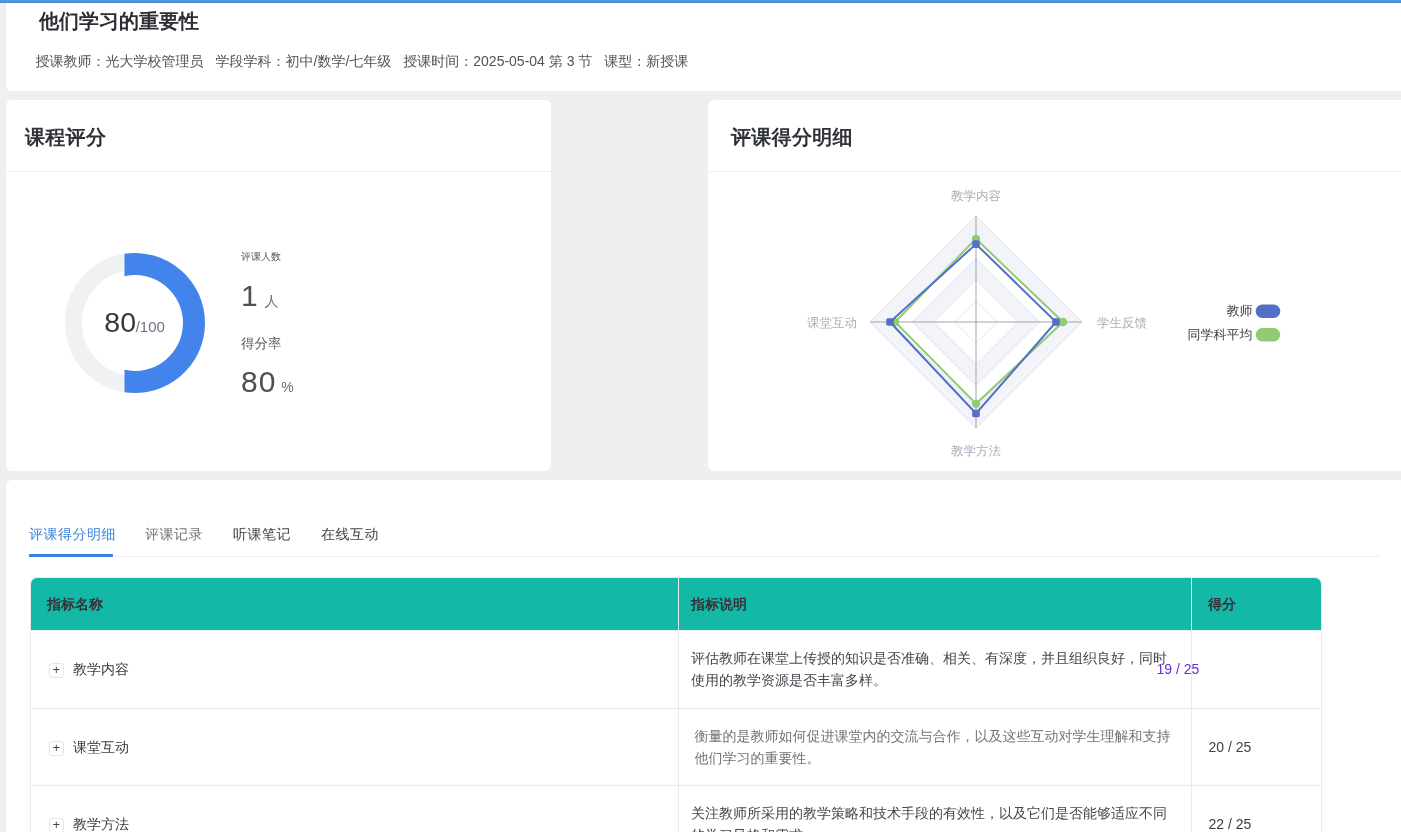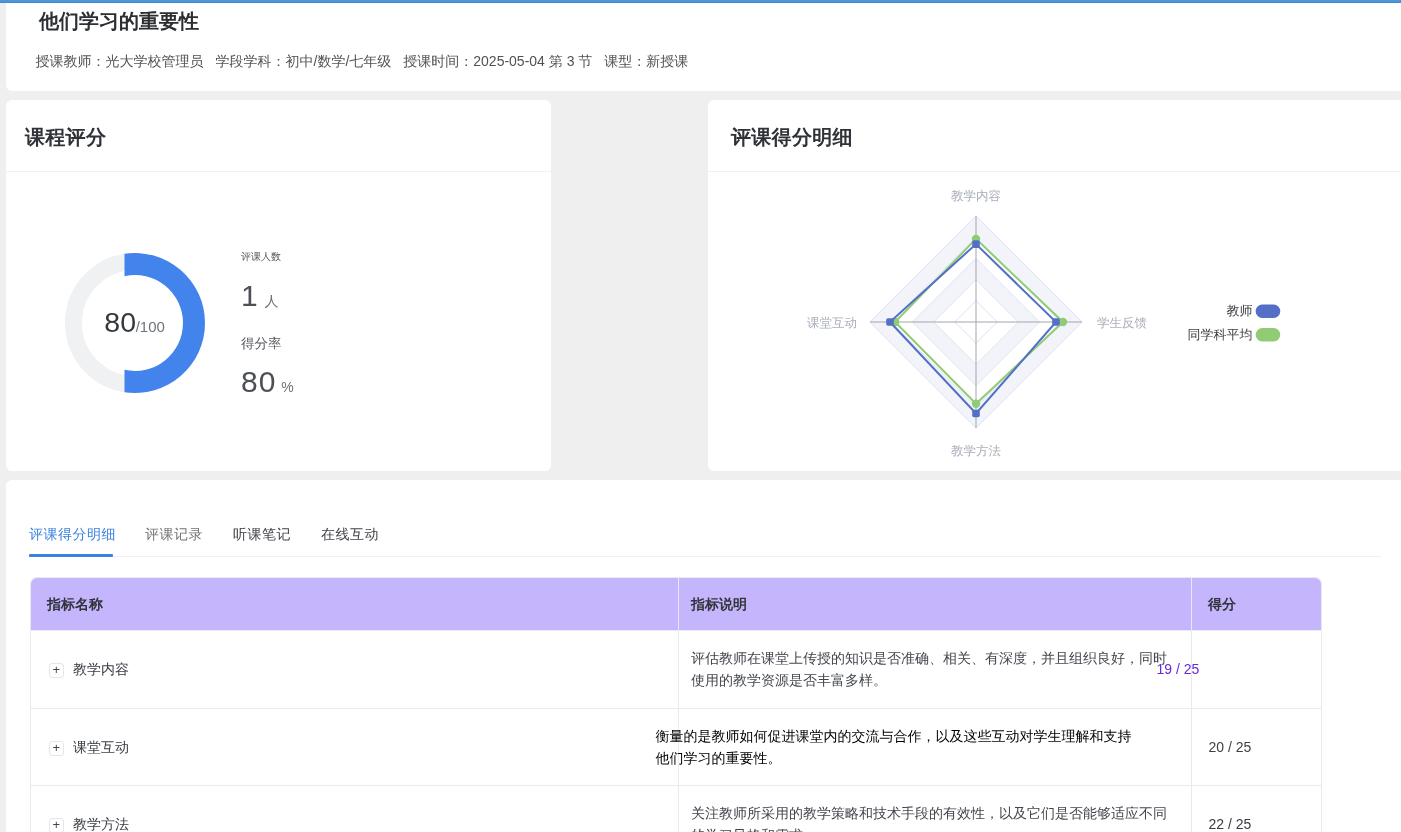--- a/index.html
+++ b/index.html
@@ -82,39 +82,39 @@
 <div class="card" style="left:6px;top:480px;width:1399px;height:352px;border-radius:6px 6px 0 0;">
   <div class="abs" style="left:23px;top:46px;font-size:14px;letter-spacing:0.5px;color:#3b82dd;">评课得分明细</div>
   <div class="abs" style="left:139px;top:46px;font-size:14px;letter-spacing:0.5px;color:#737373;">评课记录</div>
   <div class="abs" style="left:227px;top:46px;font-size:14px;letter-spacing:0.5px;color:#3f4247;">听课笔记</div>
   <div class="abs" style="left:315px;top:46px;font-size:14px;letter-spacing:0.5px;color:#3f4247;">在线互动</div>
   <div class="abs" style="left:23px;top:73.5px;width:84px;height:3px;background:#3b82dd;border-radius:1px;z-index:2;"></div>
   <div class="abs" style="left:23px;top:75.5px;width:1352px;height:1px;background:#eef0f2;"></div>
 
   <div class="abs" style="left:23.5px;top:97px;width:1292px;border:1px solid #e7ebf0;border-radius:6px;background:#fff;">
 
-    <div style="position:relative;height:53px;background:#c4b5fd;border-bottom:1px solid #e7ebf0;border-radius:6px 6px 0 0;">
+    <div style="position:relative;height:53px;background:#14b8a6;border-bottom:1px solid #e7ebf0;border-radius:6px 6px 0 0;">
       <div class="abs" style="left:16.5px;top:0;height:53px;line-height:53px;font-size:14px;font-weight:bold;color:#31353b;">指标名称</div>
       <div class="abs" style="left:660.5px;top:0;height:53px;line-height:53px;font-size:14px;font-weight:bold;color:#31353b;">指标说明</div>
       <div class="abs" style="left:1177.5px;top:0;height:53px;line-height:53px;font-size:14px;font-weight:bold;color:#31353b;">得分</div>
     </div>
 
     <div class="abs" style="left:647px;top:0;bottom:0;width:1px;background:#e7ebf0;"></div>
     <div class="abs" style="left:1160px;top:0;bottom:0;width:1px;background:#e7ebf0;"></div>
 
     <div style="position:relative;height:77.5px;border-bottom:1px solid #e7ebf0;">
       <div class="abs" style="left:18.4px;top:32px;width:15px;height:15px;border:1px solid #e3e6ea;border-radius:3px;font-size:13px;line-height:12px;text-align:center;color:#42464c;background:#fff;">+</div>
       <div class="abs" style="left:42.5px;top:0;height:77.5px;line-height:77.5px;font-size:14px;color:#383c42;">教学内容</div>
       <div class="abs" style="left:660.5px;top:16px;width:510px;font-size:14px;line-height:22px;white-space:nowrap;color:#42464c;">评估教师在课堂上传授的知识是否准确、相关、有深度，并且组织良好，同时<br>使用的教学资源是否丰富多样。</div>
       <div class="abs" style="left:1126px;top:0;height:77.5px;line-height:77.5px;font-size:14px;color:#6d28d9;">19 / 25</div>
     </div>
     <div style="position:relative;height:77.5px;border-bottom:1px solid #e7ebf0;">
       <div class="abs" style="left:18.4px;top:32px;width:15px;height:15px;border:1px solid #e3e6ea;border-radius:3px;font-size:13px;line-height:12px;text-align:center;color:#42464c;background:#fff;">+</div>
       <div class="abs" style="left:42.5px;top:0;height:77.5px;line-height:77.5px;font-size:14px;color:#383c42;">课堂互动</div>
-      <div class="abs" style="left:625px;top:16px;width:510px;font-size:14px;line-height:22px;white-space:nowrap;color:#000000;">衡量的是教师如何促进课堂内的交流与合作，以及这些互动对学生理解和支持<br>他们学习的重要性。</div>
+      <div class="abs" style="left:664px;top:16px;width:510px;font-size:14px;line-height:22px;white-space:nowrap;color:#737373;">衡量的是教师如何促进课堂内的交流与合作，以及这些互动对学生理解和支持<br>他们学习的重要性。</div>
       <div class="abs" style="left:1178px;top:0;height:77.5px;line-height:77.5px;font-size:14px;color:#404040;">20 / 25</div>
     </div>
     <div style="position:relative;height:77.5px;border-bottom:1px solid #e7ebf0;">
       <div class="abs" style="left:18.4px;top:32px;width:15px;height:15px;border:1px solid #e3e6ea;border-radius:3px;font-size:13px;line-height:12px;text-align:center;color:#42464c;background:#fff;">+</div>
       <div class="abs" style="left:42.5px;top:0;height:77.5px;line-height:77.5px;font-size:14px;color:#383c42;">教学方法</div>
       <div class="abs" style="left:660.5px;top:16px;width:510px;font-size:14px;line-height:22px;white-space:nowrap;color:#42464c;">关注教师所采用的教学策略和技术手段的有效性，以及它们是否能够适应不同<br>的学习风格和需求。</div>
       <div class="abs" style="left:1178px;top:0;height:77.5px;line-height:77.5px;font-size:14px;color:#383c42;">22 / 25</div>
     </div>
   </div>
 </div>

